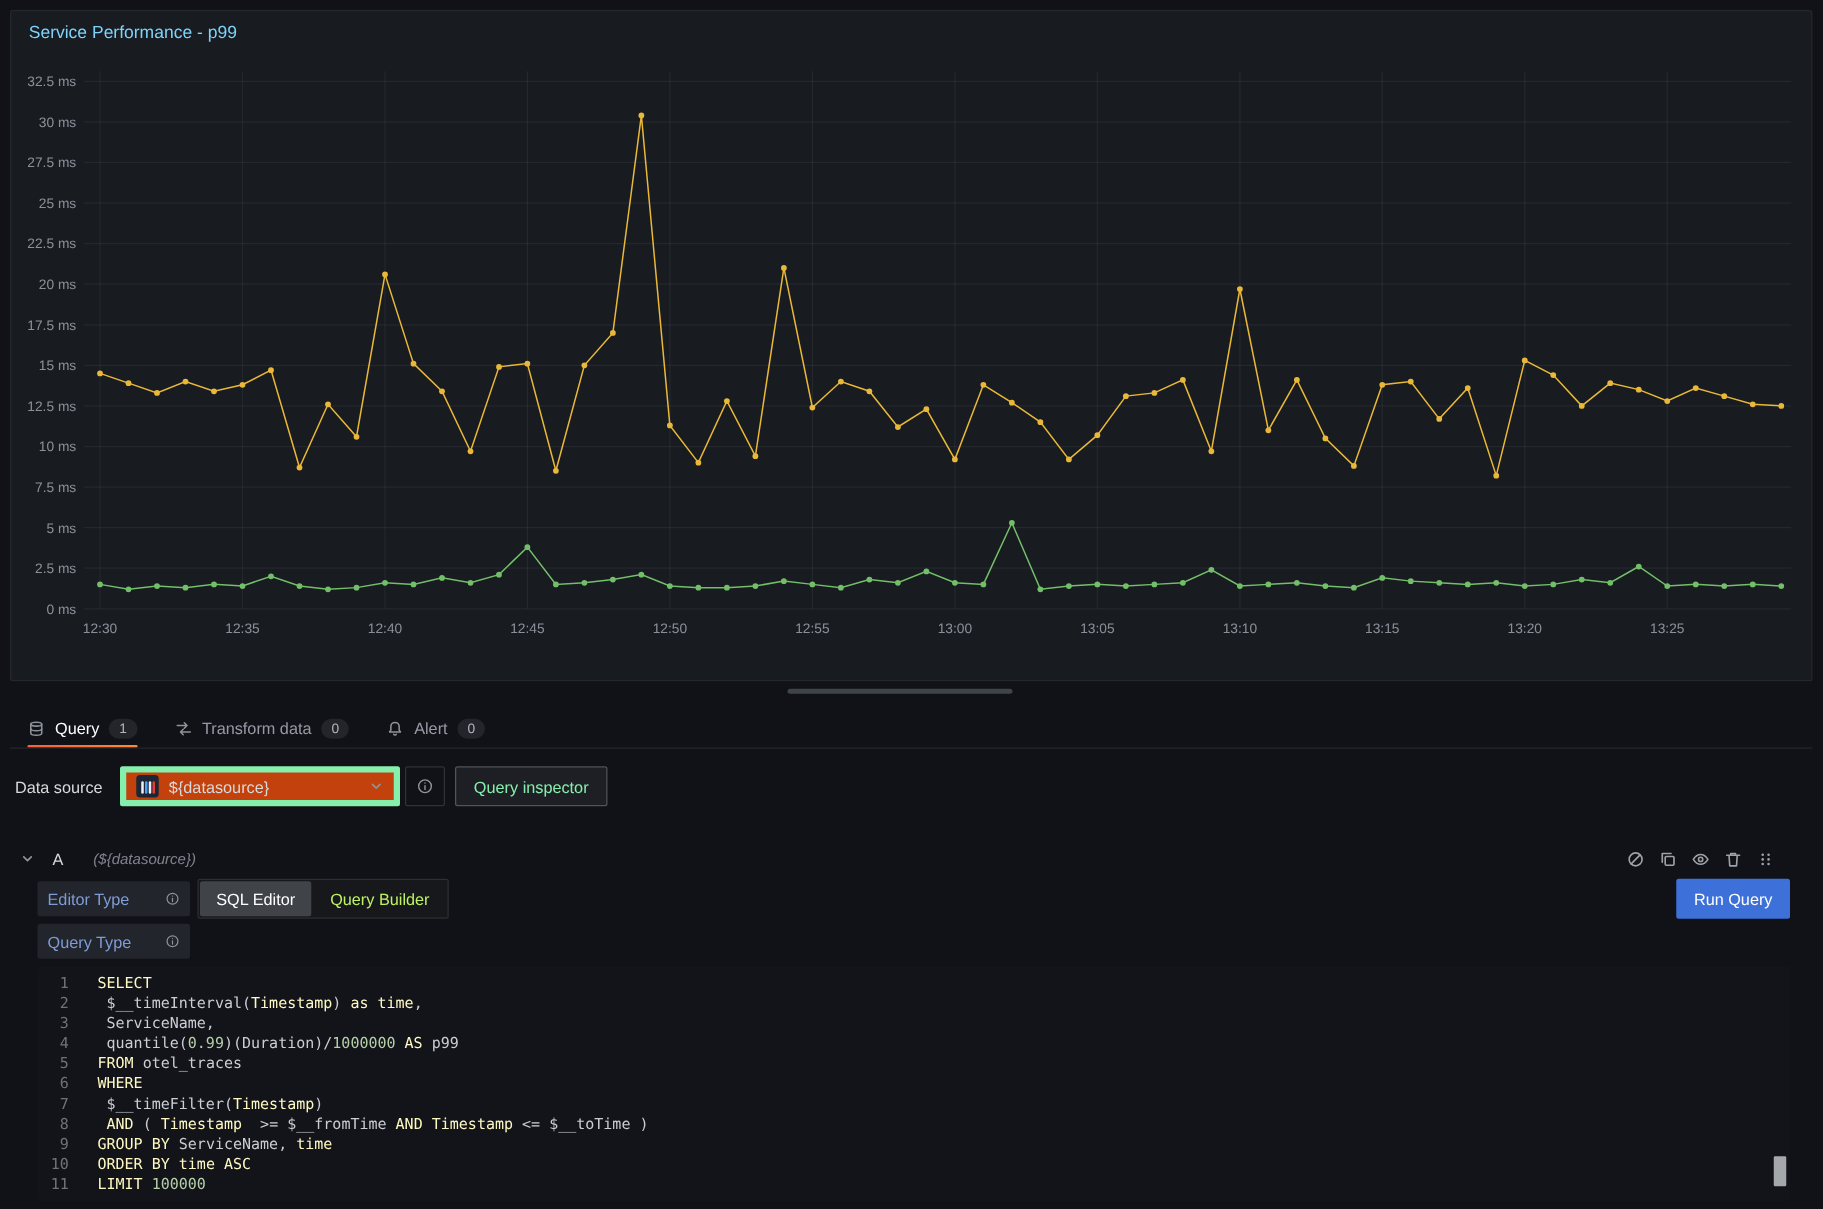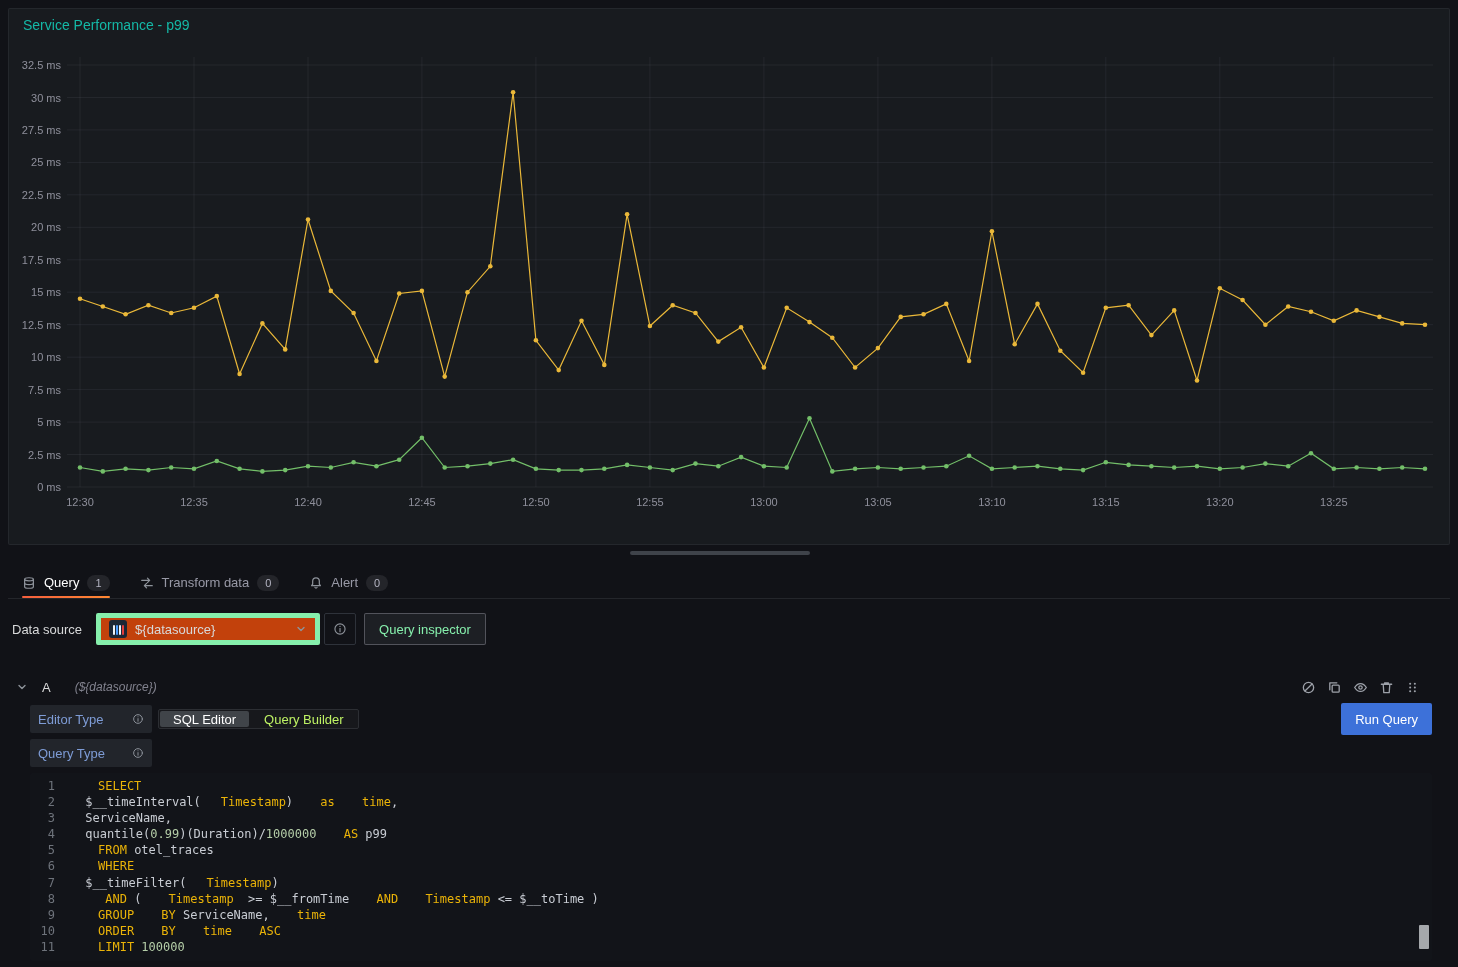--- a/index.html
+++ b/index.html
@@ -2,21 +2,21 @@
 <html><head>
 <meta charset="utf-8">
 <style>
   * { box-sizing: border-box; }
   body { margin:0; background:#111217; font-family:"Liberation Sans","DejaVu Sans",sans-serif; color:#d8d9da; }
   .page { position:relative; width:1458px; height:967px; overflow:hidden; background:#111217; }
 
   
   .panel { position:absolute; left:8px; top:8px; width:1442px; height:537px;
            background:#181b1f; border:1px solid rgba(204,204,220,0.07); border-radius:2px; }
-  .panel-title { padding:8px 0 0 14px; font-size:14px; font-weight:500; color:#14b8a6; }
+  .panel-title { padding:8px 0 0 14px; font-size:14px; font-weight:500; color:#7dd3fc; }
   .chart-svg { display:block; margin-top:2px; }
   .axis { font-size:11px; fill:rgba(204,204,220,0.65); font-family:"Liberation Sans","DejaVu Sans",sans-serif; }
   .legend { display:flex; gap:18px; padding:0 0 0 14px; align-items:center; height:22px; }
   .legend-item { display:flex; align-items:center; gap:7px; font-size:12px; color:rgba(204,204,220,0.78); cursor:pointer; }
   .legend-swatch { width:15px; height:3px; border-radius:2px; }
 
   .scroll-thumb { position:absolute; left:630px; top:551px; width:180px; height:4px; background:#3f434a; border-radius:2px; }
 
   
   .tabs { position:absolute; top:567px; left:8px; right:8px; height:31px; display:flex; gap:30px; padding-left:14px; }
@@ -56,34 +56,34 @@
   .q-hint { font-size:12px; font-style:italic; color:rgba(204,204,220,0.6); margin-left:24px; }
   .q-actions { margin-left:auto; display:flex; align-items:center; gap:11px; }
   .q-actions .icon { width:15px; height:15px; cursor:pointer; color:#9da1a9; }
 
   
   .q-body { position:absolute; top:705px; left:30px; right:26px; }
   .q-row { display:flex; align-items:center; height:28px; margin-bottom:6px; }
   .chip { width:122px; height:28px; background:#22252b; border-radius:2px; display:flex; align-items:center;
           justify-content:space-between; padding:0 8px; }
   .chip-label { font-size:13px; color:#7e9cd6; }
-  .toggle { display:flex; margin-left:6px; height:20px; background:#17181c; border:1px solid #2c2e33; border-radius:2px; padding:0; }
+  .toggle { display:flex; margin-left:6px; height:32px; background:#17181c; border:1px solid #2c2e33; border-radius:2px; padding:0; }
   .toggle-opt { display:flex; align-items:center; padding:0 13px; margin:1px; font-size:13px; color:#bef264;
                 border-radius:2px; cursor:pointer; white-space:nowrap; }
   .toggle-opt.active { background:#404449; color:#ffffff; }
   .run-btn { margin-left:auto; height:28px; padding:16px 14px; background:#3d71d9; border:none; border-radius:2px;
              color:#ffffff; font-size:13px; font-weight:500; display:flex; align-items:center; cursor:pointer; }
 
   
   .sql-editor { position:relative; margin-top:6px; height:188px; background:#121419; border-radius:2px;
                 padding-top:5px; font-family:"DejaVu Sans Mono","Liberation Mono",monospace; font-size:12px; overflow:hidden; }
   .code-line { display:flex; height:16.1px; line-height:16.1px; }
   .gutter { width:25px; flex:none; text-align:right; color:#6e737b; user-select:none; }
   .code { white-space:pre; color:#c9cdd4; padding-left:23px; }
-  .tok-kw { color:#eab308;margin-left:20px; }
+  .tok-kw { color:#fef9c3; }
   .tok-num { color:#b5cea8; }
   .tok-pl { color:#c9cdd4; }
   .editor-thumb { position:absolute; right:3px; bottom:12px; width:10px; height:24px; background:#c0c2c6; opacity:0.85; border-radius:1px; }
 </style>
 </head>
 <body>
 
 <div class="page">
 
   <div class="panel">

